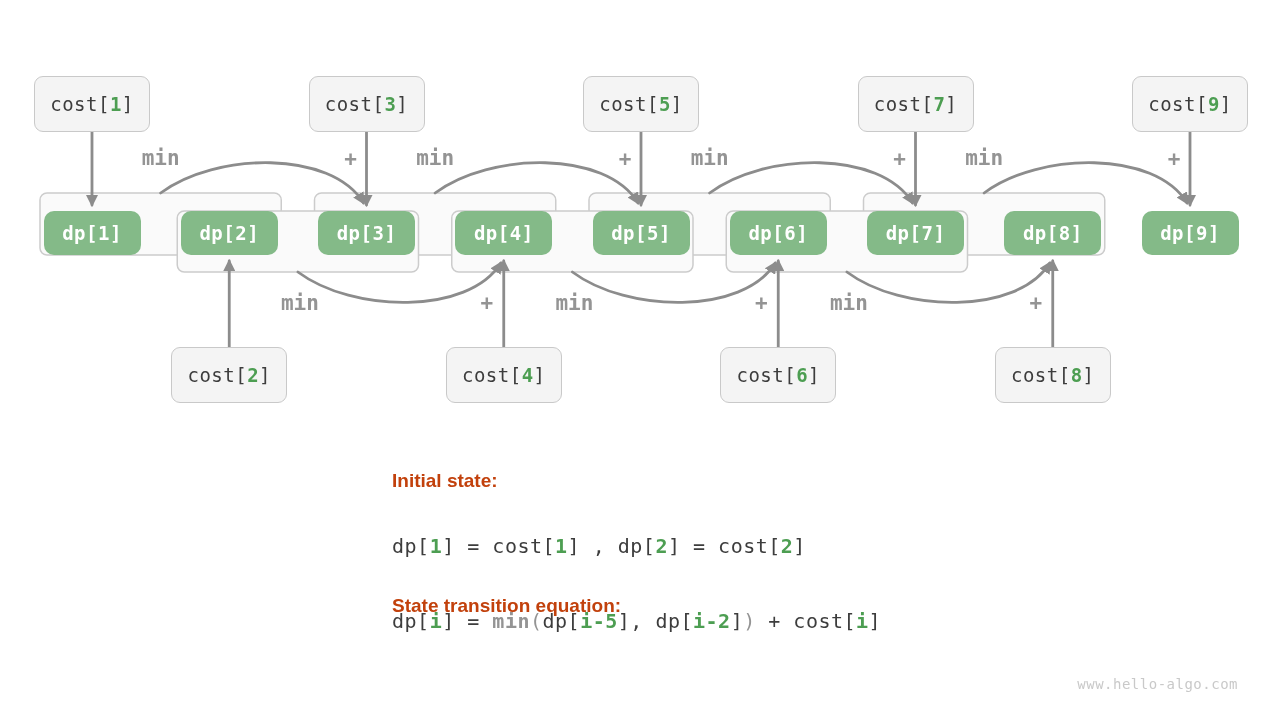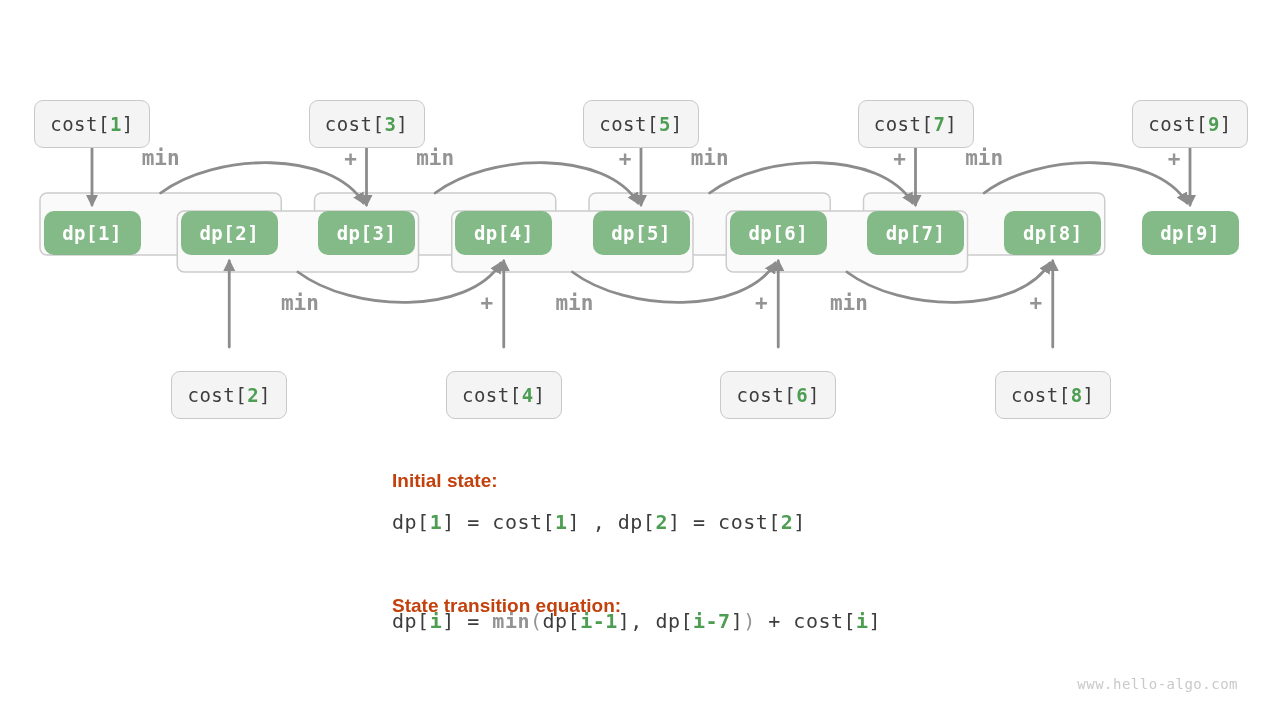--- a/index.html
+++ b/index.html
@@ -11,22 +11,22 @@
   svg.layer{pointer-events:none;}
   .box{
     position:absolute;display:flex;align-items:center;justify-content:center;
     font-size:19px;letter-spacing:.5px;white-space:pre;
   }
   .dp-box{
     width:97px;height:44px;border-radius:10px;background:var(--green-box);
     color:#ffffff;font-weight:bold;
   }
   .cost-box{
-    width:116px;height:48px;border-radius:9px;background:var(--cost-bg);
-    border:1.5px solid var(--cost-border);color:var(--dark);box-sizing:border-box;margin-top:24px;
+    width:116px;height:56px;border-radius:9px;background:var(--cost-bg);
+    border:1.5px solid var(--cost-border);color:var(--dark);box-sizing:border-box;
   }
   .cost-box .num{color:var(--green-text);font-weight:bold;}
   .op-label{
     position:absolute;transform:translate(-50%,-50%);
     color:var(--gray-label);font-weight:bold;font-size:21px;line-height:1;
   }
   .footer-heading{
     position:absolute;left:392px;
     font-family:"Liberation Sans",sans-serif;font-weight:bold;font-size:19px;color:#c2410c;
   }
@@ -109,19 +109,19 @@
       <div class="box cost-box" style="left: 445.75px; top: 347px;"><span>cost[</span><span class="num">4</span><span>]</span></div>
       <div class="box cost-box" style="left: 583px; top: 76px;"><span>cost[</span><span class="num">5</span><span>]</span></div>
       <div class="box cost-box" style="left: 720.25px; top: 347px;"><span>cost[</span><span class="num">6</span><span>]</span></div>
       <div class="box cost-box" style="left: 857.5px; top: 76px;"><span>cost[</span><span class="num">7</span><span>]</span></div>
       <div class="box cost-box" style="left: 994.75px; top: 347px;"><span>cost[</span><span class="num">8</span><span>]</span></div>
       <div class="box cost-box" style="left: 1132px; top: 76px;"><span>cost[</span><span class="num">9</span><span>]</span></div>
     </div>
 
   <div class="layer" id="footer-layer">
       <div class="footer-heading" style="top: 470px;">Initial state:</div>
-      <div class="footer-eq" style="top: 510px;"><span>dp[</span><span class="g">1</span><span>] = cost[</span><span class="g">1</span><span>] , dp[</span><span class="g">2</span><span>] = cost[</span><span class="g">2</span><span>]</span></div>
+      <div class="footer-eq" style="top: 534px;"><span>dp[</span><span class="g">1</span><span>] = cost[</span><span class="g">1</span><span>] , dp[</span><span class="g">2</span><span>] = cost[</span><span class="g">2</span><span>]</span></div>
       <div class="footer-heading" style="top: 595px;">State transition equation:</div>
-      <div class="footer-eq" style="top: 609px;"><span>dp[</span><span class="g">i</span><span>] = </span><span class="m">min</span><span class="p">(</span><span>dp[</span><span class="g">i-1</span><span>], dp[</span><span class="g">i-7</span><span>]</span><span class="p">)</span><span> + cost[</span><span class="g">i</span><span>]</span></div>
+      <div class="footer-eq" style="top: 609px;"><span>dp[</span><span class="g">i</span><span>] = </span><span class="m">min</span><span class="p">(</span><span>dp[</span><span class="g">i-5</span><span>], dp[</span><span class="g">i-2</span><span>]</span><span class="p">)</span><span> + cost[</span><span class="g">i</span><span>]</span></div>
     </div>
 
   <div class="watermark">www.hello-algo.com</div>
 </div>
 
 </body></html>

